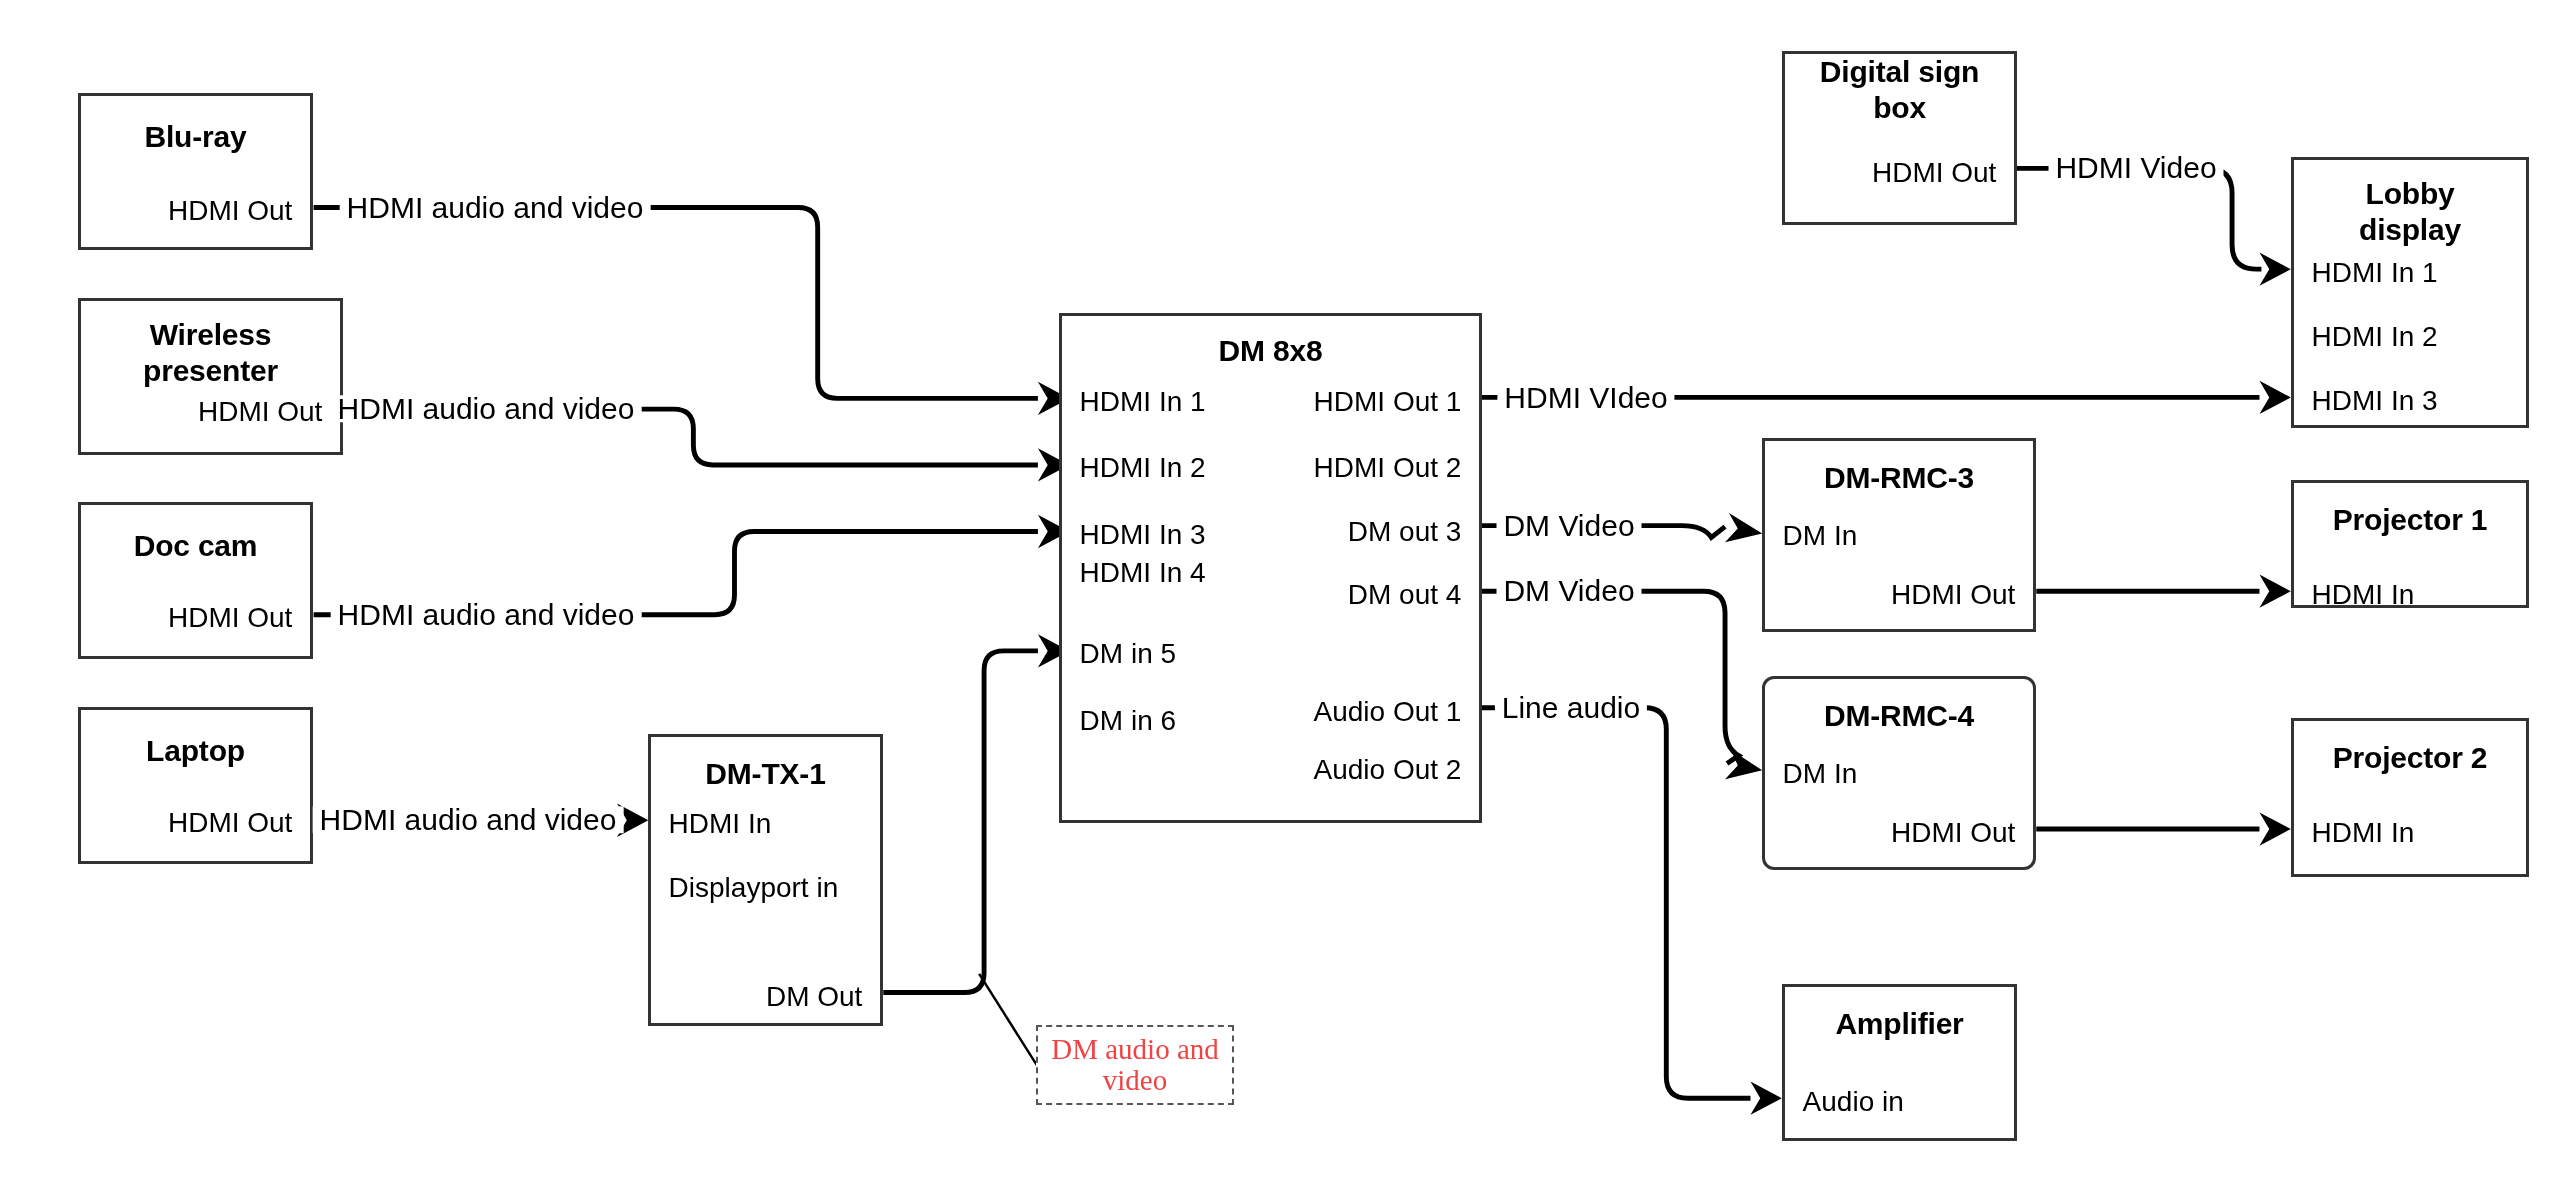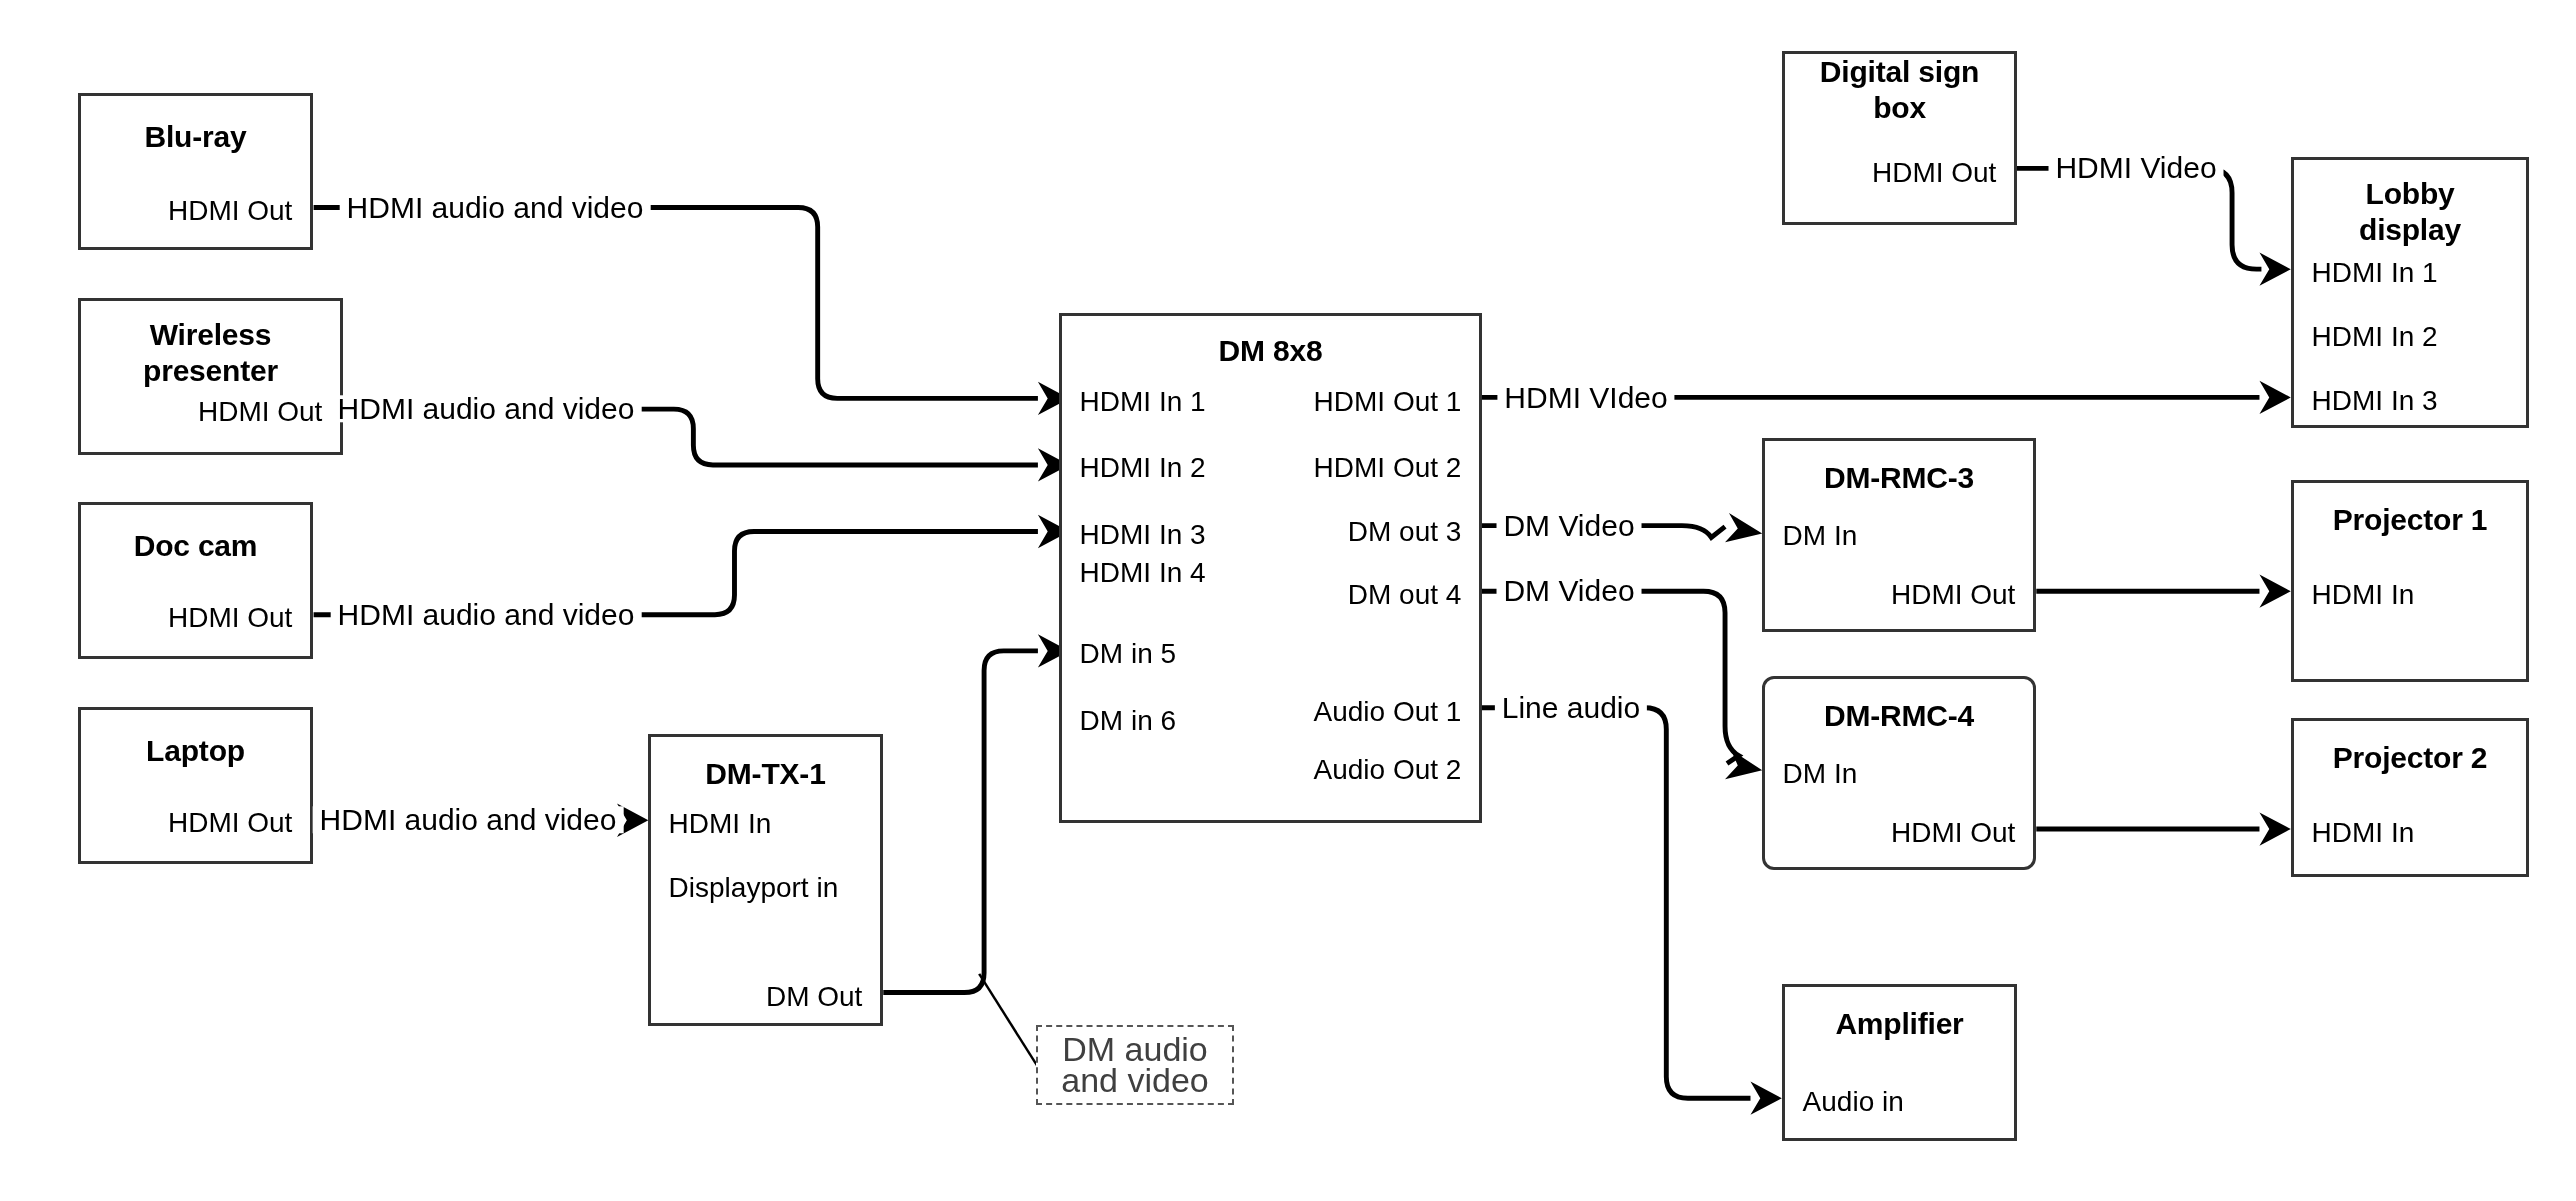--- a/index.html
+++ b/index.html
@@ -39,28 +39,29 @@
     line-height: 33px;
     white-space: nowrap;
   }
   .port.left  { left: 17.6px;  text-align: left; }
   .port.right { right: 17.6px; text-align: right; }
   .dashed-note {
     position: absolute;
     box-sizing: border-box;
     border: 2px dashed #555555;
     background: #ffffff;
-    font-size: 34px;
+    font-size: 29px;
     line-height: 31px;
-    color: #404040;
+    color: #ef4444;
     text-align: center;
     display: flex;
     align-items: center;
     justify-content: center;
     padding: 3.9px 5.9px;
+    font-family: Liberation Serif, serif;
   }
   .edge-label {
     position: absolute;
     font-size: 30px;
     line-height: 27.4px;
     color: #000000;
     background: #ffffff;
     white-space: nowrap;
     padding: 0 6.9px;
     transform: translate(-50%, -50%);
@@ -190,21 +191,21 @@
     <div class="port left" style="top:78px;">DM In</div>
     <div class="port right" style="top:137px;">HDMI Out</div>
   </div>
 
   <div class="node" style="left:1762px; top:676px; width:274px; height:194px;border-radius:12px;">
     <div class="node-title" style="top:17.6px;">DM-RMC-4</div>
     <div class="port left" style="top:78px;">DM In</div>
     <div class="port right" style="top:137px;">HDMI Out</div>
   </div>
 
-  <div class="node" style="left:2291px; top:480px; width:238px; height:202px;">
+  <div class="node" style="left:2291px; top:480px; width:238px; height:128px;">
     <div class="node-title" style="top:17.6px;">Projector 1</div>
     <div class="port left" style="top:95px;">HDMI In</div>
   </div>
 
   <div class="node" style="left:2291px; top:718px; width:238px; height:159px;">
     <div class="node-title" style="top:17.6px;">Projector 2</div>
     <div class="port left" style="top:95px;">HDMI In</div>
   </div>
 
   <div class="node" style="left:1782px; top:984px; width:235px; height:157px;">

